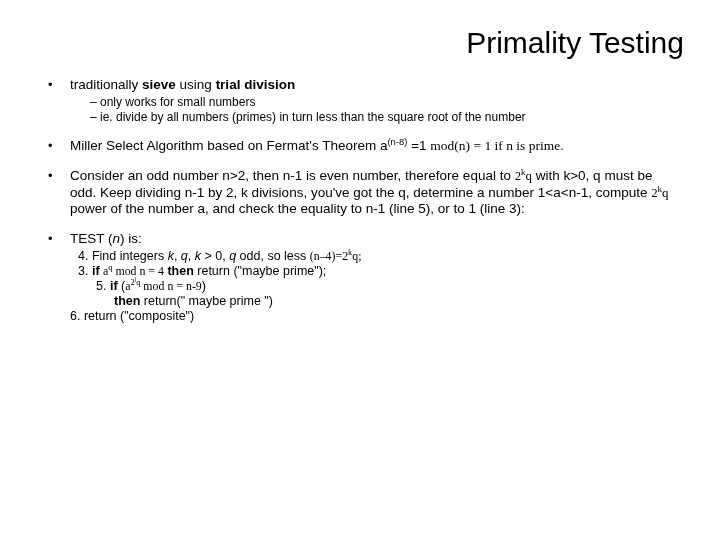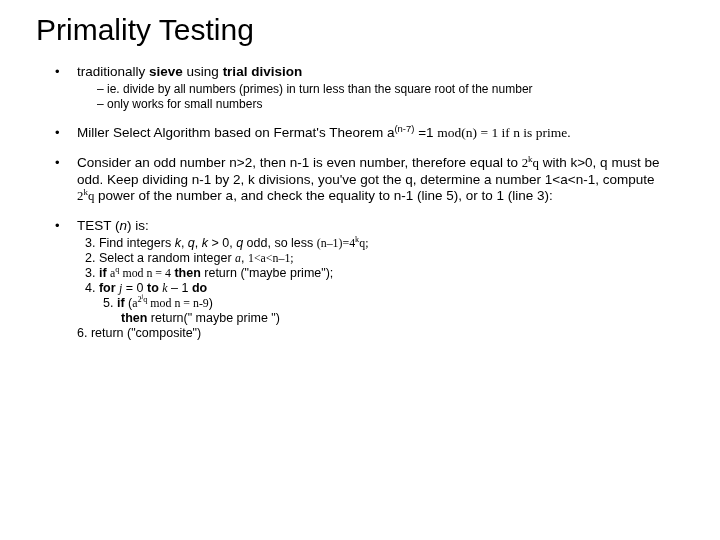--- a/index.html
+++ b/index.html
@@ -7,30 +7,30 @@
     margin: 0;
     padding: 12px 36px 20px 36px;
     width: 720px;
     height: 540px;
     box-sizing: border-box;
     color: #000;
     font-size: 13.5px;
     line-height: 1.2;
   }
   h1 {
-    text-align: left;
+    text-align: right;
     font-size: 30px;
     font-weight: normal;
-    margin: 0 0 16px 0;
+    margin: 13px 0 16px 0;
     font-family: Arial, sans-serif;
   }
   ul.main {
     list-style: none;
     padding-left: 0;
-    margin: 13px;
+    margin: 6px;
   }
   ul.main > li {
     position: relative;
     padding-left: 28px;
     margin-bottom: 14px;
   }
   ul.main > li::before {
     content: "•";
     position: absolute;
     left: 6px;
@@ -65,48 +65,42 @@
 </head>
 <body>
 
 <h1>Primality Testing</h1>
 
 <ul class="main">
 
   <li>
     <span>traditionally </span><span class="b">sieve</span><span> using </span><span class="b">trial division</span>
     <ul class="sub">
+      <li><span>only works for small numbers</span></li>
       <li><span>ie. divide by all numbers (primes) in turn less than the square root of the number</span></li>
-      <li><span>only works for small numbers</span></li>
     </ul>
   </li>
 
 
   <li>
-    <span>Miller Select Algorithm based on Fermat's Theorem a</span><sup>(n-7)</sup><span> =1 </span><span class="serif">mod(n) = 1 if n is prime.</span>
+    <span>Miller Select Algorithm based on Fermat's Theorem a</span><sup>(n-8)</sup><span> =1 </span><span class="serif">mod(n) = 1 if n is prime.</span>
   </li>
 
   <li>
     <span>Consider an odd number n&gt;2, then n-1 is even number, therefore equal to </span><span class="mono"><span>2</span><sup>k</sup><span>q</span></span><span> with k&gt;0, q must be odd. Keep dividing n-1 by 2, k divisions, you've got the q, determine a number 1&lt;a&lt;n-1, compute </span><span class="mono"><span>2</span><sup>k</sup><span>q</span></span><span> power of the number a, and check the equality to n-1 (line 5), or to 1 (line 3):</span>
   </li>
 
   <li>
     <span>TEST (</span><i>n</i><span>) is:</span>
     <ol class="nested">
       <li>
-        <span>3. Find integers </span><i>k</i><span>, </span><i>q</i><span>, </span><i>k</i><span> &gt; 0, </span><i>q</i><span> odd, so less </span><span class="mono"><span>(n–1)=4</span><sup>k</sup><span>q;</span></span>
-      </li>
-      <li>
-        <span>2. Select a random integer </span><i class="mono">a</i><span>, </span><span class="mono">1&lt;a&lt;n–1;</span>
+        <span>4. Find integers </span><i>k</i><span>, </span><i>q</i><span>, </span><i>k</i><span> &gt; 0, </span><i>q</i><span> odd, so less </span><span class="mono"><span>(n–4)=2</span><sup>k</sup><span>q;</span></span>
       </li>
       <li>
         <span>3. </span><span class="b">if </span><span class="mono"><span>a</span><sup>q</sup><span> mod n = 4</span></span><span class="b"> then </span><span>return ("maybe prime");</span>
-      </li>
-      <li>
-        <span>4. </span><span class="b">for </span><i class="mono">j</i><span> = 0 </span><span class="b">to </span><i class="mono">k</i><span> – 1 </span><span class="b">do</span>
       </li>
       <li class="indent1">
         <span>5. </span><span class="b">if </span><span>(</span><span class="mono"><span>a</span><sup><span>2</span><sup>j</sup><span>q</span></sup><span> mod n = n-9</span></span><span>)</span>
       </li>
       <li class="indent2">
         <span class="b">then </span><span>return(" maybe prime ")</span>
       </li>
       <li style="margin-left:-8px;">
         <span>6. return ("composite")</span>
       </li>

